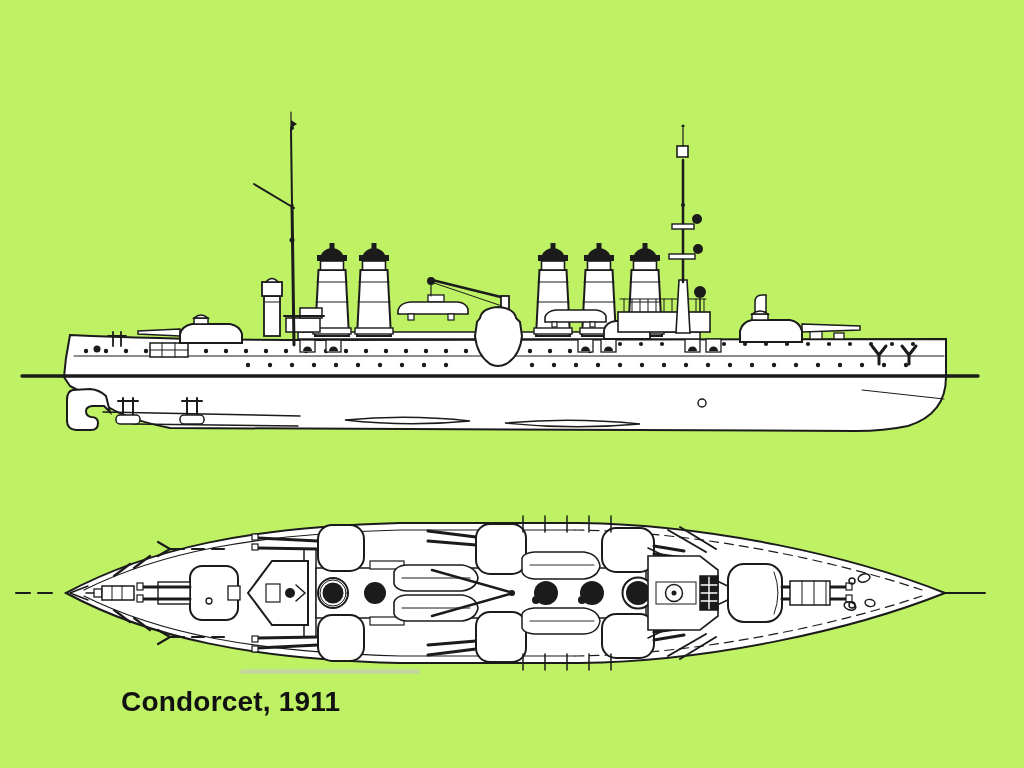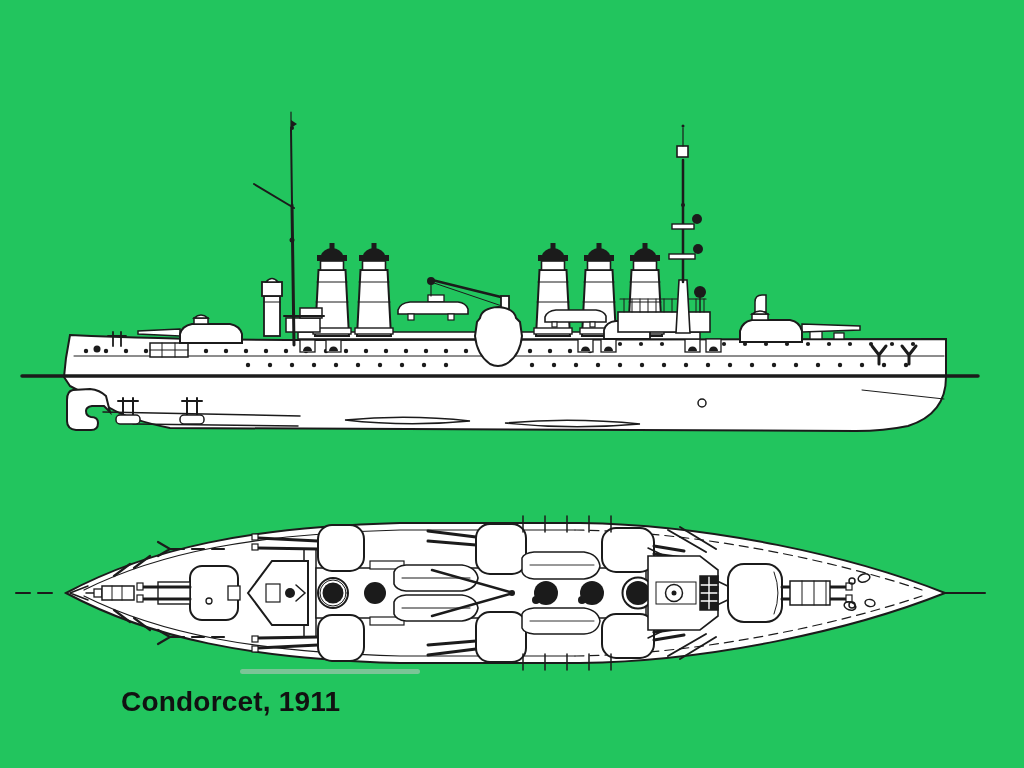--- a/index.html
+++ b/index.html
@@ -1,16 +1,16 @@
 <!DOCTYPE html>
 <html><head>
 <meta charset="utf-8">
 <style>
   html,body{margin:0;padding:0;background:#ffffff;}
-  .plate{position:relative;width:1024px;height:768px;background:#22c55e;overflow:hidden;
+  .plate{position:relative;width:1024px;height:768px;background:#bef264;overflow:hidden;
          font-family:"Liberation Sans", sans-serif;}
   .plate svg{position:absolute;left:0;top:0;}
   .caption{position:absolute;left:121px;top:686px;font-size:28px;font-weight:700;
            color:#111;letter-spacing:0.2px;white-space:nowrap;}
   .ink{stroke:#1b1b1b;fill:none;}
   .white{fill:#ffffff;stroke:#1b1b1b;}
   .solid{fill:#1b1b1b;stroke:none;}
 </style>
 </head>
 <body>

